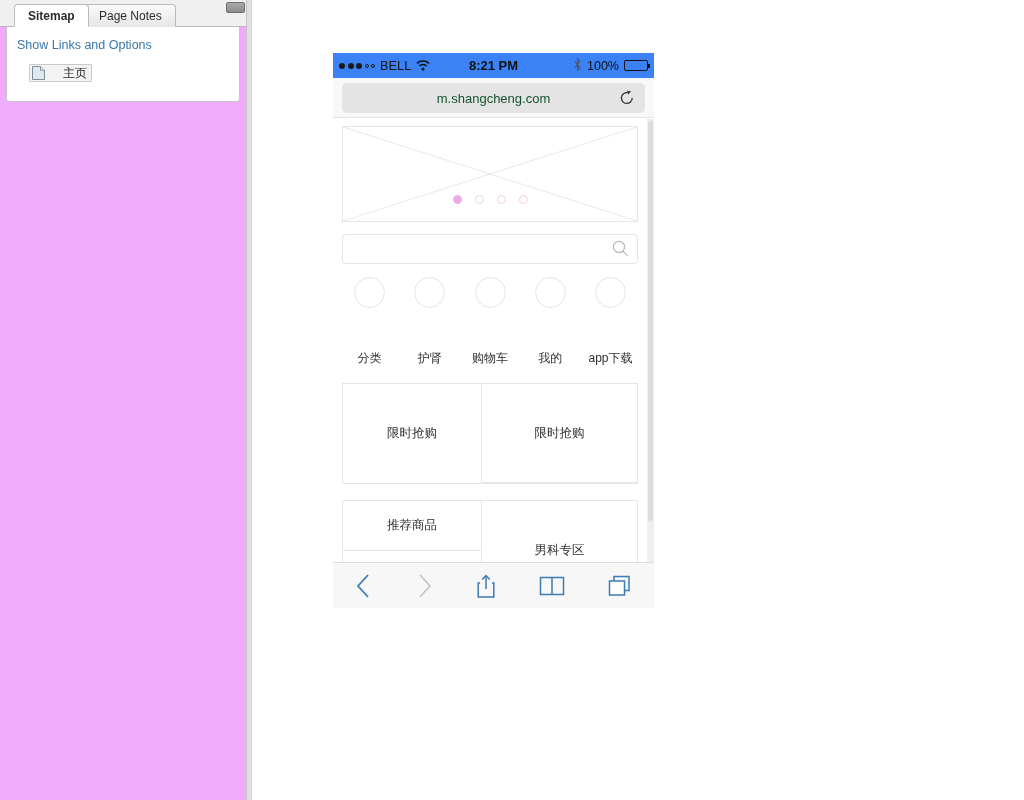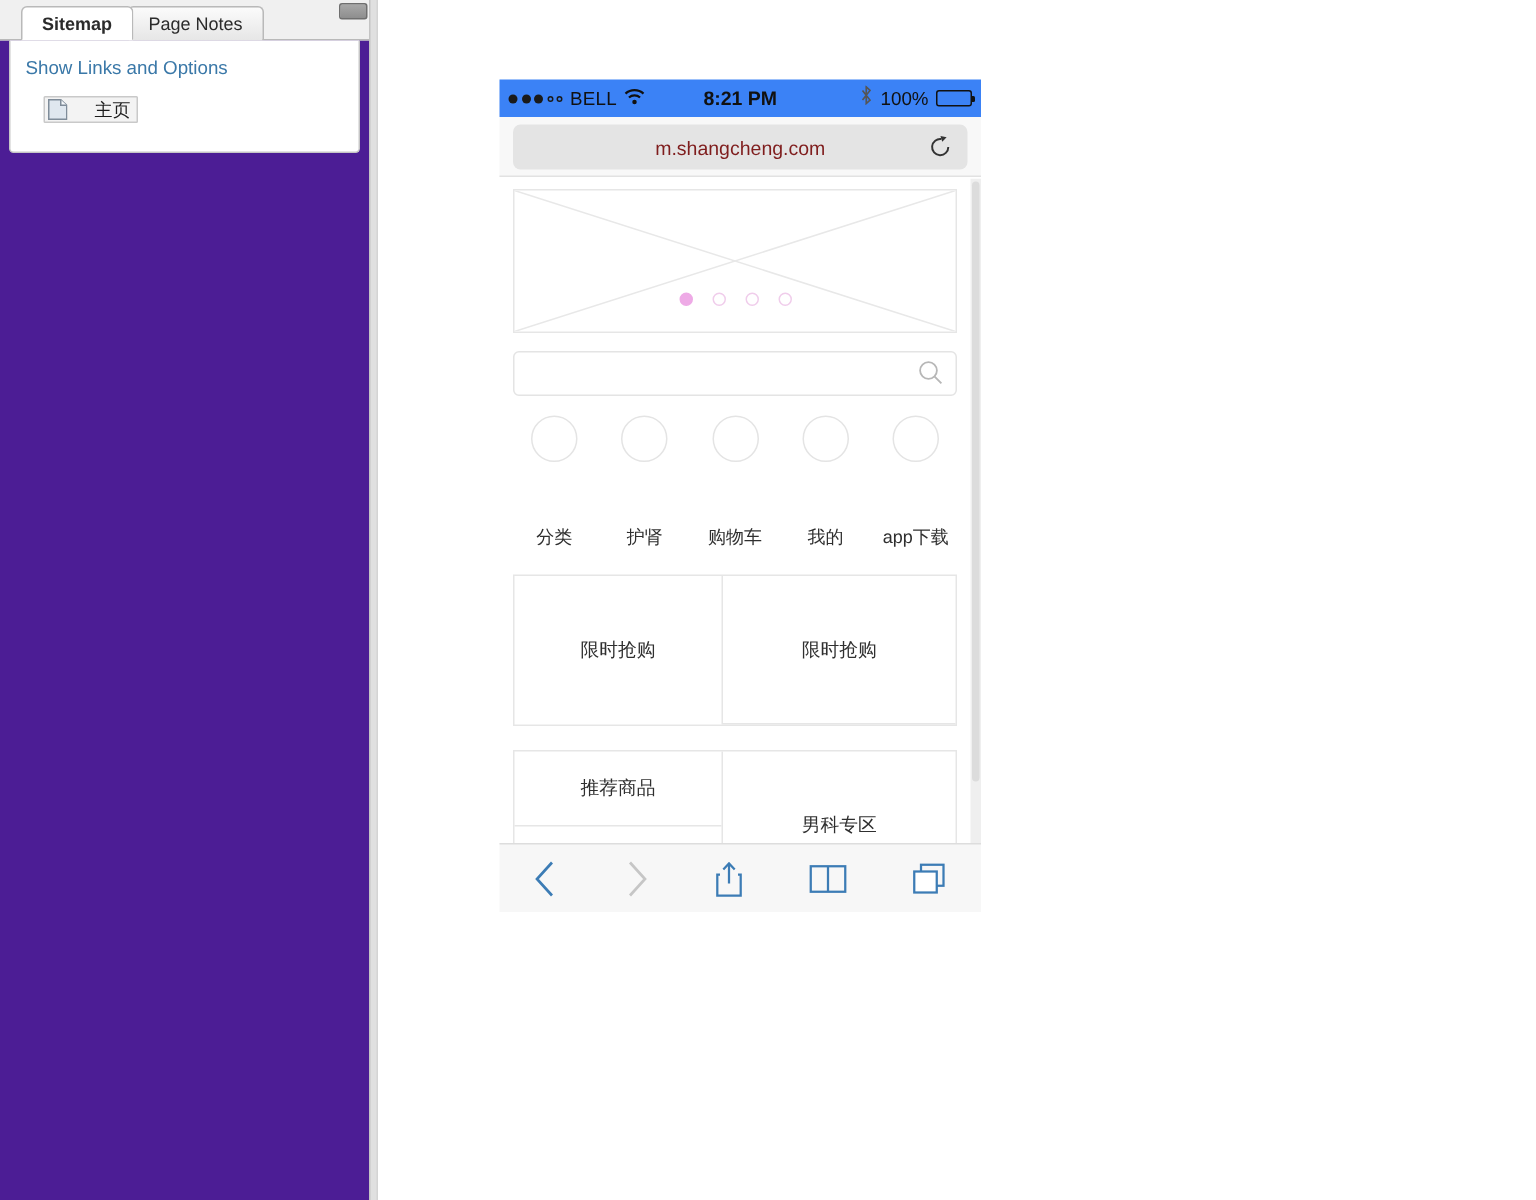--- a/index.html
+++ b/index.html
@@ -8,21 +8,21 @@
     width: 1024px; height: 800px;
     background: #ffffff;
     font-family: "Liberation Sans", sans-serif;
     overflow: hidden;
   }
 
   
   #sidebar {
     position: absolute; left: 0; top: 0;
     width: 251px; height: 800px;
-    background: #4c1d95;
+    background: #f0abfc;
   }
   #tabstrip {
     position: absolute; left: 0; top: 0;
     width: 246px; height: 27px;
     background: #f0f0f0;
     border-bottom: 1px solid #b9b9b9;
   }
   .tab {
     position: absolute; top: 4px;
     height: 23px;
@@ -159,21 +159,21 @@
     border-bottom: 1px solid #e2e2e2;
   }
   #urlbar {
     position: absolute; left: 9px; top: 5px;
     width: 303px; height: 30px;
     background: #e4e4e4;
     border-radius: 5px;
     display: flex; align-items: center; justify-content: center;
     cursor: text;
   }
-  #url-text { font-size: 13px; color: #7f1d1d; }
+  #url-text { font-size: 13px; color: #14532d; }
   #reload-icon {
     position: absolute; right: 10px; top: 50%;
     transform: translateY(-50%);
     width: 16px; height: 16px; cursor: pointer;
   }
 
   
   #viewport {
     position: absolute; left: 0; top: 66px;
     width: 321px; height: 443px;

